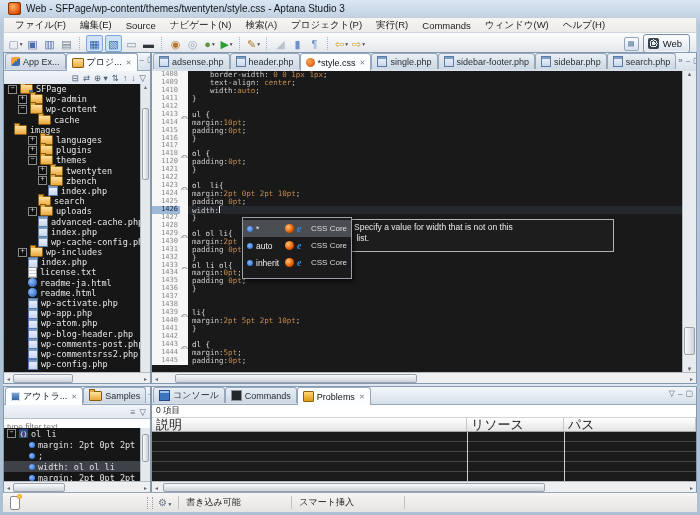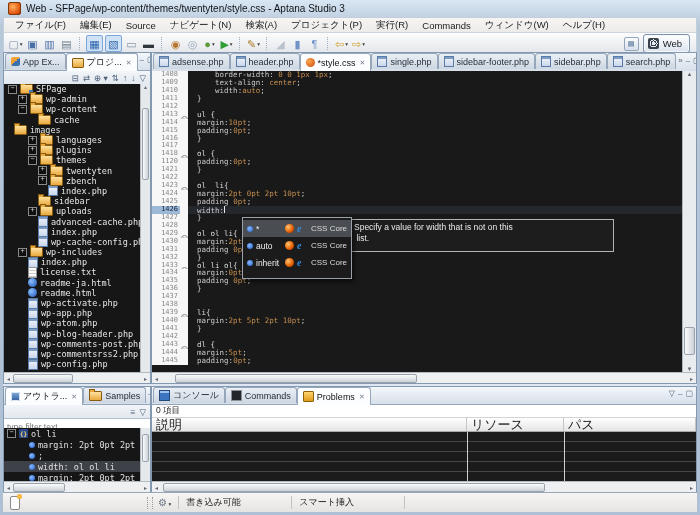--- a/index.html
+++ b/index.html
@@ -121,21 +121,21 @@
   #editor-tabs{height:18px}
   .ebody{position:absolute;left:0;right:13px;top:18px;bottom:10px;background:#191919;overflow:hidden}
   .eline{display:flex;height:7.95px}
   .lnum{width:26px;flex:none;background:#f7f7f7;color:#888;font:7px "DejaVu Sans Mono",monospace;
         text-align:right;padding-right:2px;line-height:7.95px}
   .lnum.curnum{background:#9db9d8;color:#14243a}
   .lfold{width:8px;flex:none;background:#f7f7f7;text-align:center;line-height:7.5px}
   .lfold b{display:inline-block;width:5px;height:5px;border:1px solid #8a8a8a;border-radius:50%;
            color:#777;font:4px/3.5px "DejaVu Sans Mono",monospace;font-weight:normal}
   .lcode{flex:1;font:7.5px "DejaVu Sans Mono",monospace;line-height:7.95px;white-space:pre;
-         color:#c9c9c9;padding-left:9px}
+         color:#c9c9c9;padding-left:4px}
   .eline.cur .lcode{background:#24272c}
   .c-p{color:#c9c9c9}.c-v{color:#c58d50}.c-s{color:#dedede}
   .caret{display:inline-block;width:1px;height:7px;background:#eaeaea;vertical-align:text-top}
   .evsc{position:absolute;top:18px;right:0;bottom:10px;width:13px;background:#e9ecef;
         border-left:1px solid #aeb6bf;font-size:6px;color:#667;text-align:center}
   .evsc .vthumb{left:1px;right:1px;bottom:18px;height:26px}
   #editor-hsc{height:10px;bottom:0}
 
   
   .cpopup{position:absolute;left:90px;top:164px;width:108px;height:58px;background:#1b1b1b;
@@ -352,21 +352,21 @@
             <span>zbench</span>
           </div>
           <div class="trow" style="padding-left: 34px;">
             <span class="texp"></span>
             <span class="i-php-file-icon"></span>
             <span>index.php</span>
           </div>
           <div class="trow" style="padding-left: 24px;">
             <span class="texp"></span>
             <span class="i-folder-icon"></span>
-            <span>sidebar</span>
+            <span>search</span>
           </div>
           <div class="trow" style="padding-left: 24px;">
             <span class="texp box">+</span>
             <span class="i-folder-icon"></span>
             <span>uploads</span>
           </div>
           <div class="trow" style="padding-left: 24px;">
             <span class="texp"></span>
             <span class="i-php-file-icon"></span>
             <span>advanced-cache.php</span>

